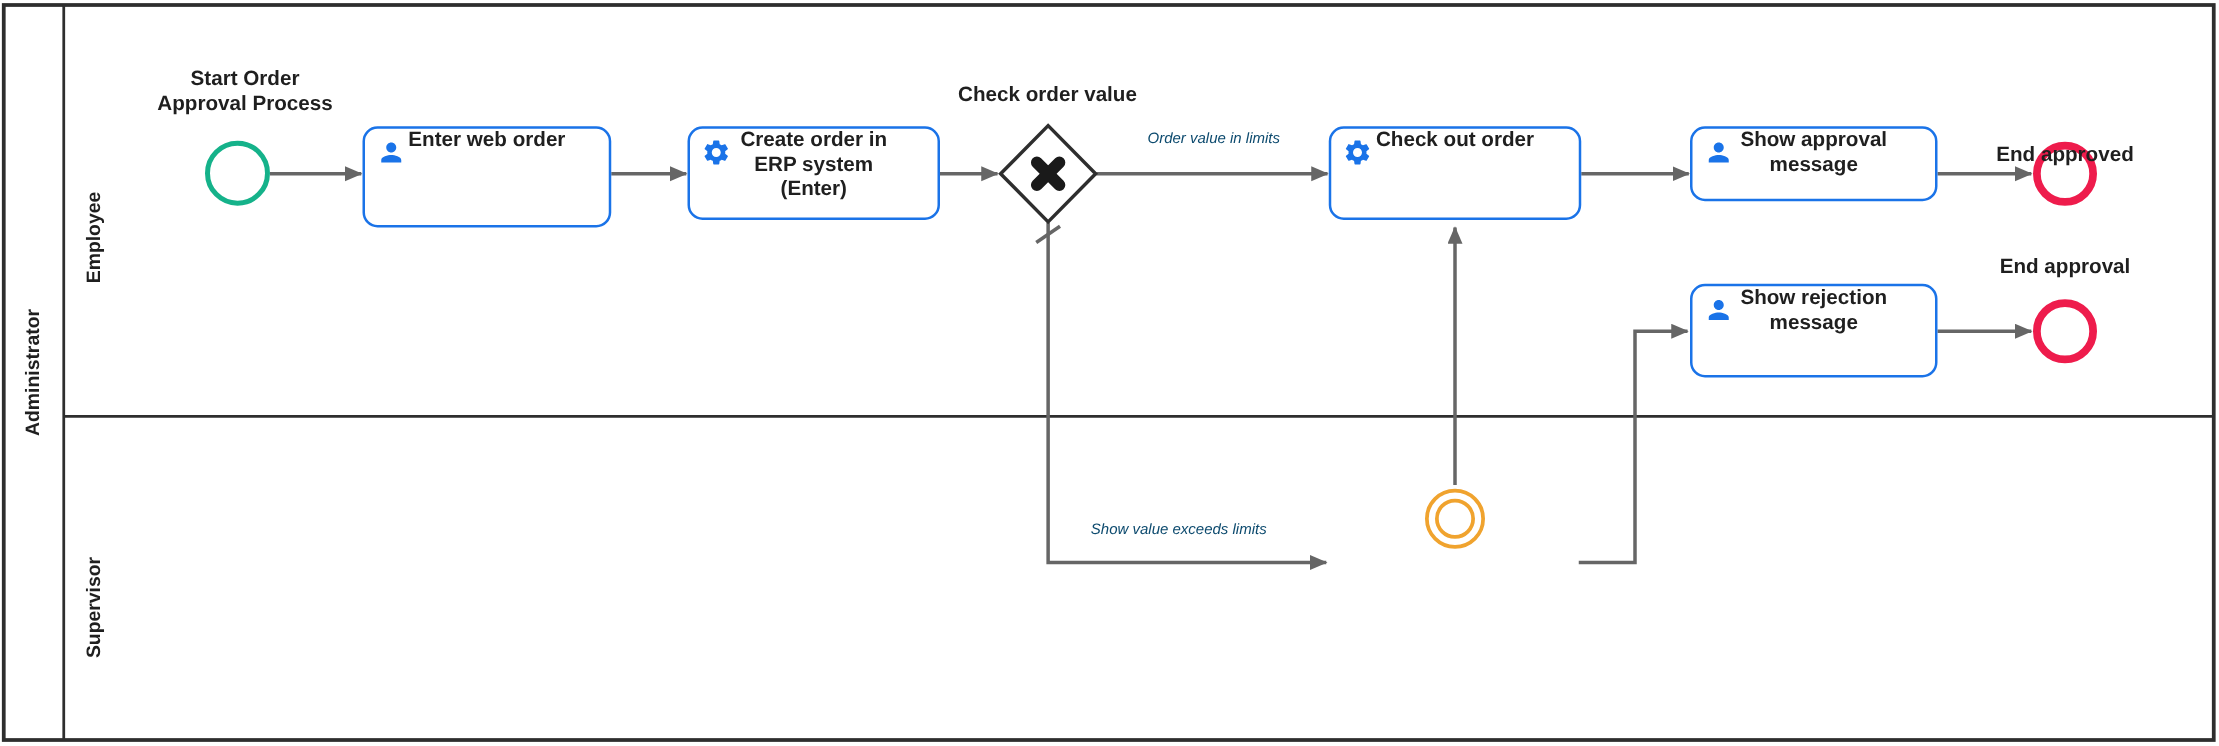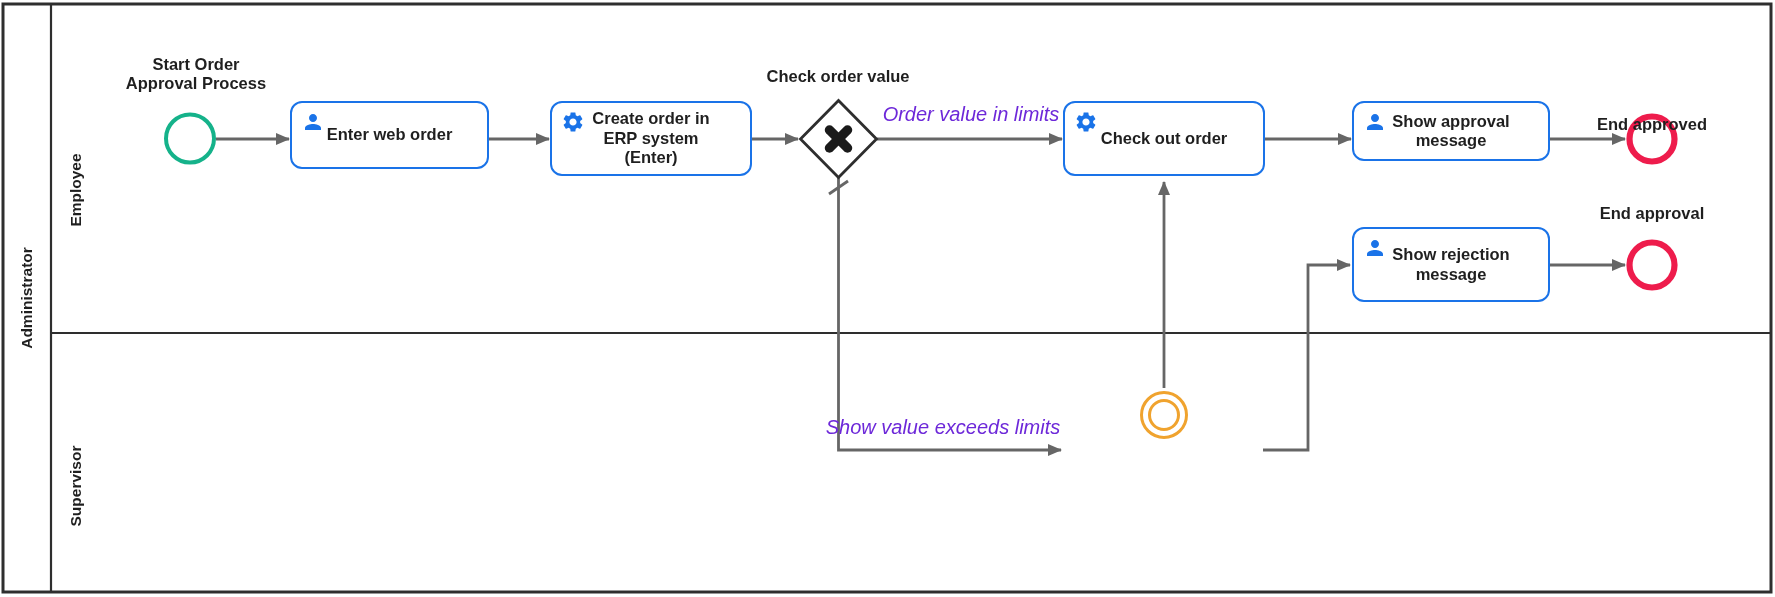--- a/index.html
+++ b/index.html
@@ -9,28 +9,28 @@
   }
   *{margin:0;padding:0;box-sizing:border-box;}
   body{background:#fff;font-family:"Liberation Sans",sans-serif;}
   #canvas{position:relative;width:1775px;height:597px;background:#fff;overflow:hidden;}
   #base-svg{position:absolute;left:0;top:0;z-index:1;}
   .flow{fill:none;stroke:var(--flow-gray);stroke-width:2.8px;}
   .frame{fill:none;stroke:var(--frame-dark);}
   .arrowhead{fill:var(--flow-gray);}
   .task{position:absolute;z-index:2;background:#fff;border:2.6px solid var(--task-border);
         border-radius:12px;}
-  .task-label{position:absolute;inset:0;display:flex;align-items:center;justify-content:center;
+  .task-label{position:absolute;inset:0;display:flex;justify-content:center;
         text-align:center;font-weight:700;font-size:16.5px;line-height:19.5px;color:var(--text-dark);}
   .task-label span{display:block;margin:0 auto;}
   .w135 span{max-width:135px;} .w150 span{max-width:150px;}
   .task-icon{position:absolute;top:7px;left:9px;width:24px;height:24px;fill:var(--icon-blue);}
   .node-label{position:absolute;z-index:4;font-weight:700;font-size:16.5px;line-height:19.5px;
         color:var(--text-dark);text-align:center;}
-  .flow-label{position:absolute;z-index:4;font-style:italic;font-size:20px;color:#6d28d9;
+  .flow-label{position:absolute;z-index:4;font-style:italic;font-size:12px;color:#0c4a6e;
         text-align:center;white-space:nowrap;}
   .rot-label{position:absolute;z-index:4;font-weight:700;font-size:15.5px;color:var(--text-dark);
         white-space:nowrap;transform:translate(-50%,-50%) rotate(-90deg);}
   .boundary-event{position:absolute;left:1140px;top:391px;width:48px;height:48px;z-index:3;
         border:3.5px solid var(--boundary-orange);border-radius:50%;background:#fff;
         display:flex;align-items:center;justify-content:center;}
   .boundary-event-inner{width:32px;height:32px;border:3.5px solid var(--boundary-orange);
         border-radius:50%;}
 </style>
 </head>
@@ -81,21 +81,21 @@
   <div class="node-label w150 task-label" style="position:absolute;left:121px;top:54px;width:150px;height:40px;z-index:4;">
       <span>Start Order Approval Process</span>
     </div>
   <div class="node-label" style="left:753px;top:67px;width:170px;">Check order value</div>
   <div class="node-label" style="left:1572px;top:77px;width:160px;margin-top:38px;">End approved</div>
   <div class="node-label" style="left:1572px;top:204px;width:160px;">End approval</div>
 
   <div class="flow-label" style="left:871px;top:103px;width:200px;">Order value in limits</div>
   <div class="flow-label" style="left:823px;top:416px;width:240px;">Show value exceeds limits</div>
 
-  <div class="task" style="left:290px;top:101px;width:199px;height:68px;">
+  <div class="task" style="left:290px;top:101px;width:199px;height:81px;">
     <svg class="task-icon" viewBox="0 0 24 24">
       <path d="M12 12c2.21 0 4-1.79 4-4s-1.79-4-4-4-4 1.79-4 4 1.79 4 4 4zm0 2c-2.67 0-8 1.34-8 4v2h16v-2c0-2.66-5.33-4-8-4z"></path>
       </svg>
     <div class="task-label">
       <span>Enter web order</span>
       </div>
   </div>
 
   <div class="task w135" style="left:550px;top:101px;width:202px;height:75px;">
     <svg class="task-icon" viewBox="0 0 24 24">

